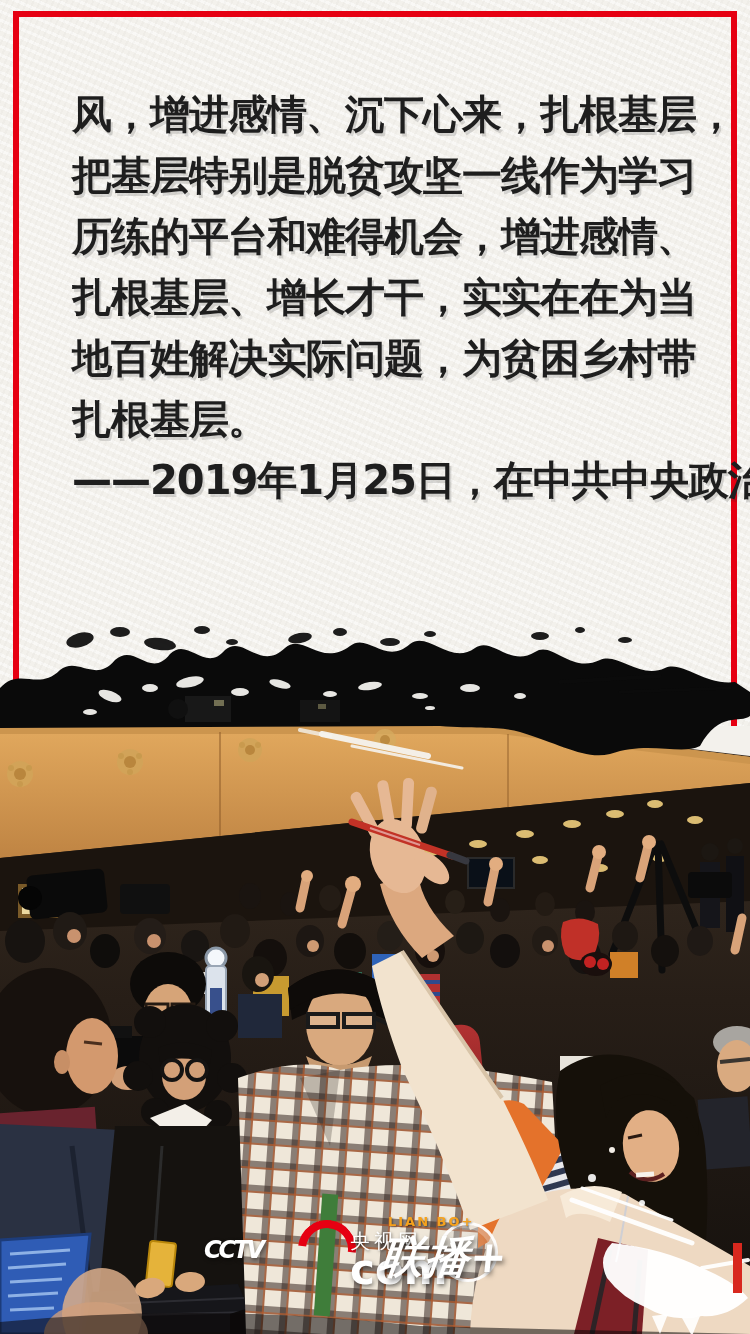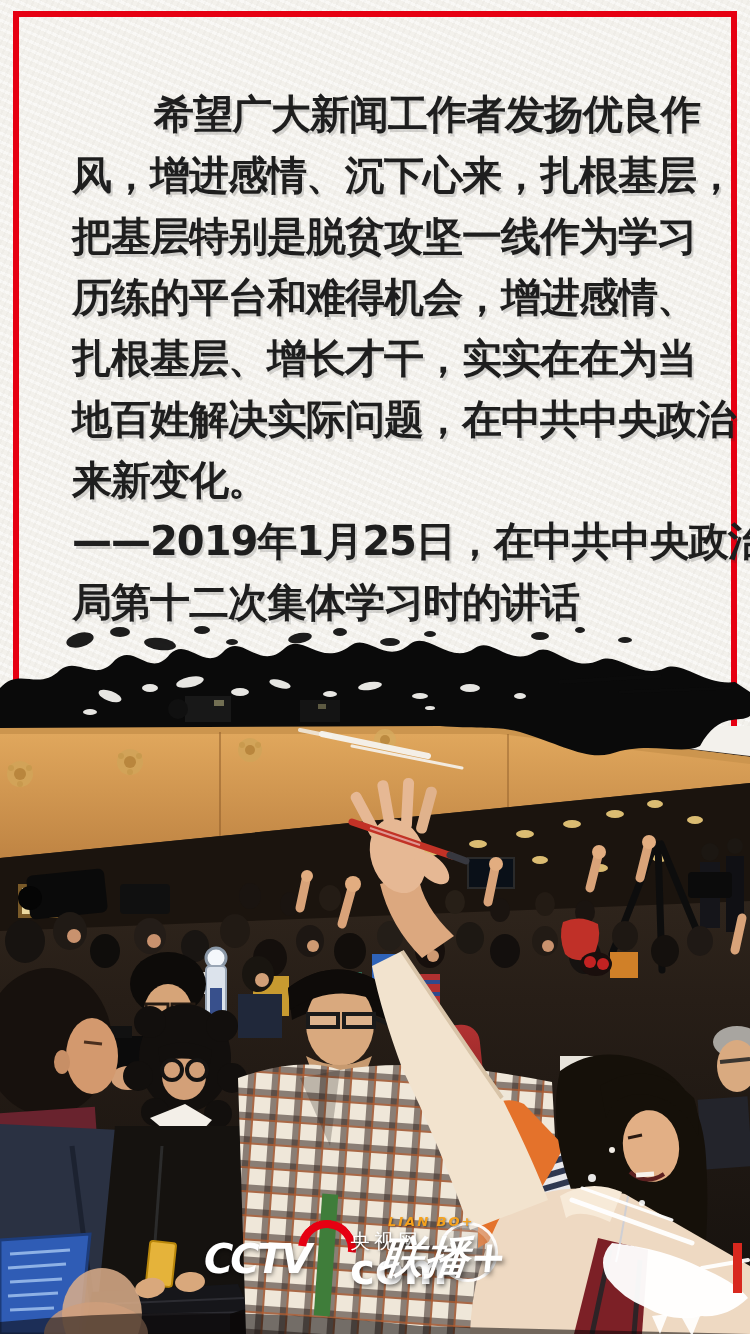--- a/index.html
+++ b/index.html
@@ -27,21 +27,21 @@
   .qline{height:61px;}
   .qline.indent{padding-left:82px;}
   .photo{position:absolute; left:0; top:726px; width:750px; height:608px;}
   .brush{position:absolute; left:0; top:596px; width:750px; height:200px;}
   .splash{position:absolute; left:552px; top:1148px; width:198px; height:186px;}
 
   
   .cctv-logo{position:absolute; left:204px; top:1222px; height:60px; color:#fff; z-index:6;}
   .cctv-word{
     position:absolute; left:0; top:14px;
-    font-style:italic; font-weight:800; font-size:40px; letter-spacing:-3px;
+    font-style:italic; font-weight:800; font-size:24px; letter-spacing:-3px;
     text-shadow:1px 2px 4px rgba(0,0,0,.45);
   }
   .cctv-arc{
     position:absolute; left:94px; top:-2px; width:42px; height:42px;
     border:8px solid var(--frame-red); border-left-color:transparent; border-bottom-color:transparent;
     border-radius:50%; transform:rotate(-38deg);
   }
   .cctv-col{position:absolute; left:146px; top:6px; display:block; text-align:left;}
   .cctv-cn{display:block; font-size:20px; letter-spacing:4px; font-weight:400; text-shadow:1px 1px 3px rgba(0,0,0,.5);}
   .cctv-com{display:block; font-size:42px; font-weight:700; line-height:30px; letter-spacing:0; text-shadow:1px 2px 4px rgba(0,0,0,.5);}
@@ -49,46 +49,44 @@
   
   .lianbo-logo{position:absolute; left:380px; top:1212px; width:120px; height:72px; z-index:6;}
   .lb-globe{
     position:absolute; left:58px; top:10px; width:54px; height:54px; border-radius:50%;
     border:3px solid rgba(255,255,255,.95);
     background:radial-gradient(circle at 42% 36%, rgba(255,255,255,.30), rgba(25,25,25,.18));
     box-shadow:inset -4px 3px 0 rgba(255,255,255,.25);
   }
   .lb-latin{
     position:absolute; left:8px; top:2px; color:var(--lb-orange);
-    font-style:italic; font-weight:800; font-size:13px; letter-spacing:2px;
+    font-weight:800; font-size:13px; letter-spacing:2px;
     text-shadow:1px 1px 2px rgba(0,0,0,.45); white-space:nowrap;
   }
   .lb-cn{
     position:absolute; left:0; top:16px; color:#fff; font-weight:800; font-style:italic;
     font-size:44px; letter-spacing:1px; transform:skewX(-6deg);
     text-shadow:2px 3px 5px rgba(0,0,0,.5); white-space:nowrap;
   }
 </style>
 </head>
 <body>
 
 <div class="canvas">
 
   <div class="frame"></div>
 
   <div class="quote">
-    <div class="qline indent">希望广大新闻工作者发扬优良作</div>
     <div class="qline">风，增进感情、沉下心来，扎根基层，</div>
     <div class="qline">把基层特别是脱贫攻坚一线作为学习</div>
     <div class="qline">历练的平台和难得机会，增进感情、</div>
     <div class="qline">扎根基层、增长才干，实实在在为当</div>
-    <div class="qline">地百姓解决实际问题，在中共中央政治</div>
-    <div class="qline">来新变化。</div>
+    <div class="qline">地百姓解决实际问题，为贫困乡村带</div>
+    <div class="qline">扎根基层。</div>
     <div class="qline">——2019年1月25日，在中共中央政治</div>
-    <div class="qline">局第十二次集体学习时的讲话</div>
   </div>
 
   <div class="photo" aria-label="记者招待会现场：众多记者举手提问，前排女记者高举拿着红笔的手">
   <svg width="750" height="608" viewBox="0 0 750 608" xmlns="http://www.w3.org/2000/svg">
     <defs>
       <linearGradient id="wallG" x1="0" y1="0" x2="0" y2="1">
         <stop offset="0" stop-color="#e2a95e"></stop>
             <stop offset="1" stop-color="#bf8443"></stop>
       </linearGradient>
       <linearGradient id="crowdG" x1="0" y1="0" x2="0" y2="1">

